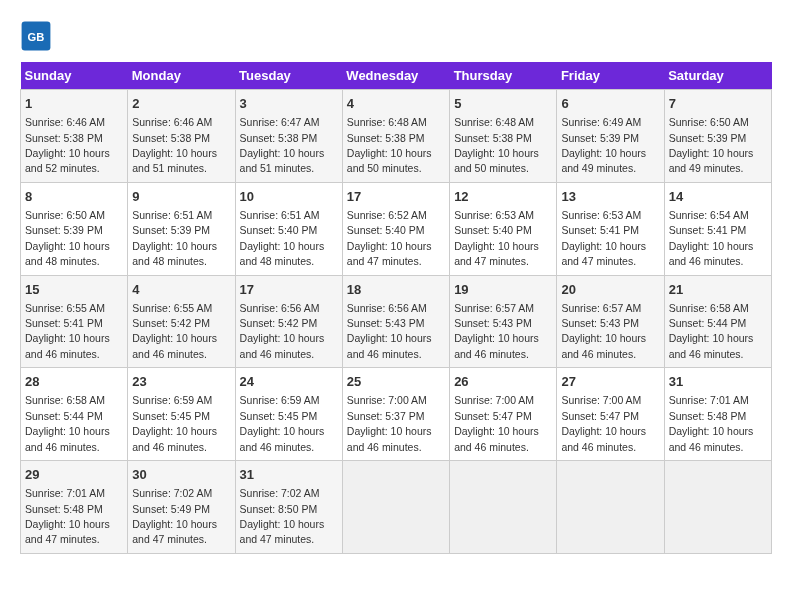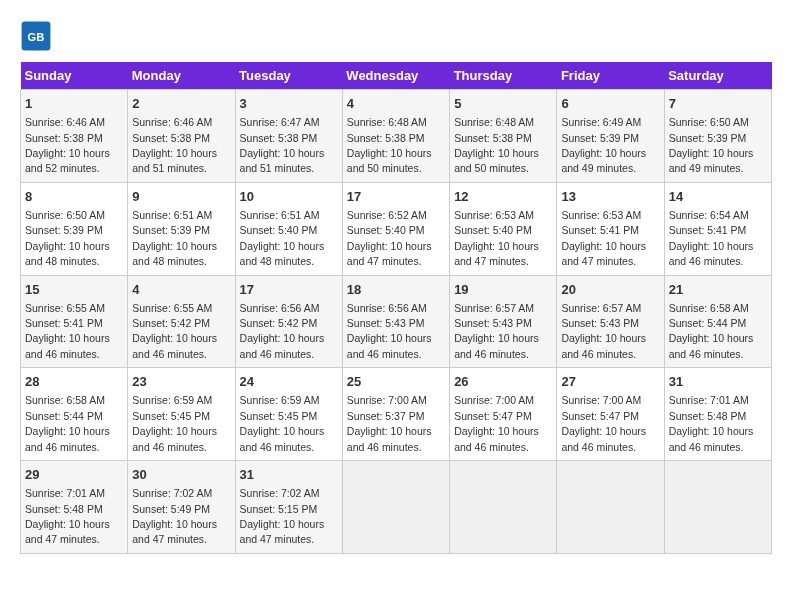--- a/index.html
+++ b/index.html
@@ -154,20 +154,20 @@
         <td><span class="day-num">23</span><span class="day-info">Sunrise: 6:59 AM</span><br><span class="day-info">Sunset: 5:45 PM</span><br><span class="day-info">Daylight: 10 hours</span><br><span class="day-info">and 46 minutes.</span></td>
         <td><span class="day-num">24</span><span class="day-info">Sunrise: 6:59 AM</span><br><span class="day-info">Sunset: 5:45 PM</span><br><span class="day-info">Daylight: 10 hours</span><br><span class="day-info">and 46 minutes.</span></td>
         <td><span class="day-num">25</span><span class="day-info">Sunrise: 7:00 AM</span><br><span class="day-info">Sunset: 5:37 PM</span><br><span class="day-info">Daylight: 10 hours</span><br><span class="day-info">and 46 minutes.</span></td>
         <td><span class="day-num">26</span><span class="day-info">Sunrise: 7:00 AM</span><br><span class="day-info">Sunset: 5:47 PM</span><br><span class="day-info">Daylight: 10 hours</span><br><span class="day-info">and 46 minutes.</span></td>
         <td><span class="day-num">27</span><span class="day-info">Sunrise: 7:00 AM</span><br><span class="day-info">Sunset: 5:47 PM</span><br><span class="day-info">Daylight: 10 hours</span><br><span class="day-info">and 46 minutes.</span></td>
         <td><span class="day-num">31</span><span class="day-info">Sunrise: 7:01 AM</span><br><span class="day-info">Sunset: 5:48 PM</span><br><span class="day-info">Daylight: 10 hours</span><br><span class="day-info">and 46 minutes.</span></td>
       </tr>
       <tr>
         <td><span class="day-num">29</span><span class="day-info">Sunrise: 7:01 AM</span><br><span class="day-info">Sunset: 5:48 PM</span><br><span class="day-info">Daylight: 10 hours</span><br><span class="day-info">and 47 minutes.</span></td>
         <td><span class="day-num">30</span><span class="day-info">Sunrise: 7:02 AM</span><br><span class="day-info">Sunset: 5:49 PM</span><br><span class="day-info">Daylight: 10 hours</span><br><span class="day-info">and 47 minutes.</span></td>
-        <td><span class="day-num">31</span><span class="day-info">Sunrise: 7:02 AM</span><br><span class="day-info">Sunset: 5:15 PM</span><br><span class="day-info">Daylight: 10 hours</span><br><span class="day-info">and 47 minutes.</span></td>
+        <td><span class="day-num">31</span><span class="day-info">Sunrise: 7:02 AM</span><br><span class="day-info">Sunset: 8:50 PM</span><br><span class="day-info">Daylight: 10 hours</span><br><span class="day-info">and 47 minutes.</span></td>
         <td class="empty-cell"></td>
         <td class="empty-cell"></td>
         <td class="empty-cell"></td>
         <td class="empty-cell"></td>
       </tr>
     </tbody>
 </table>
 
 </body></html>

